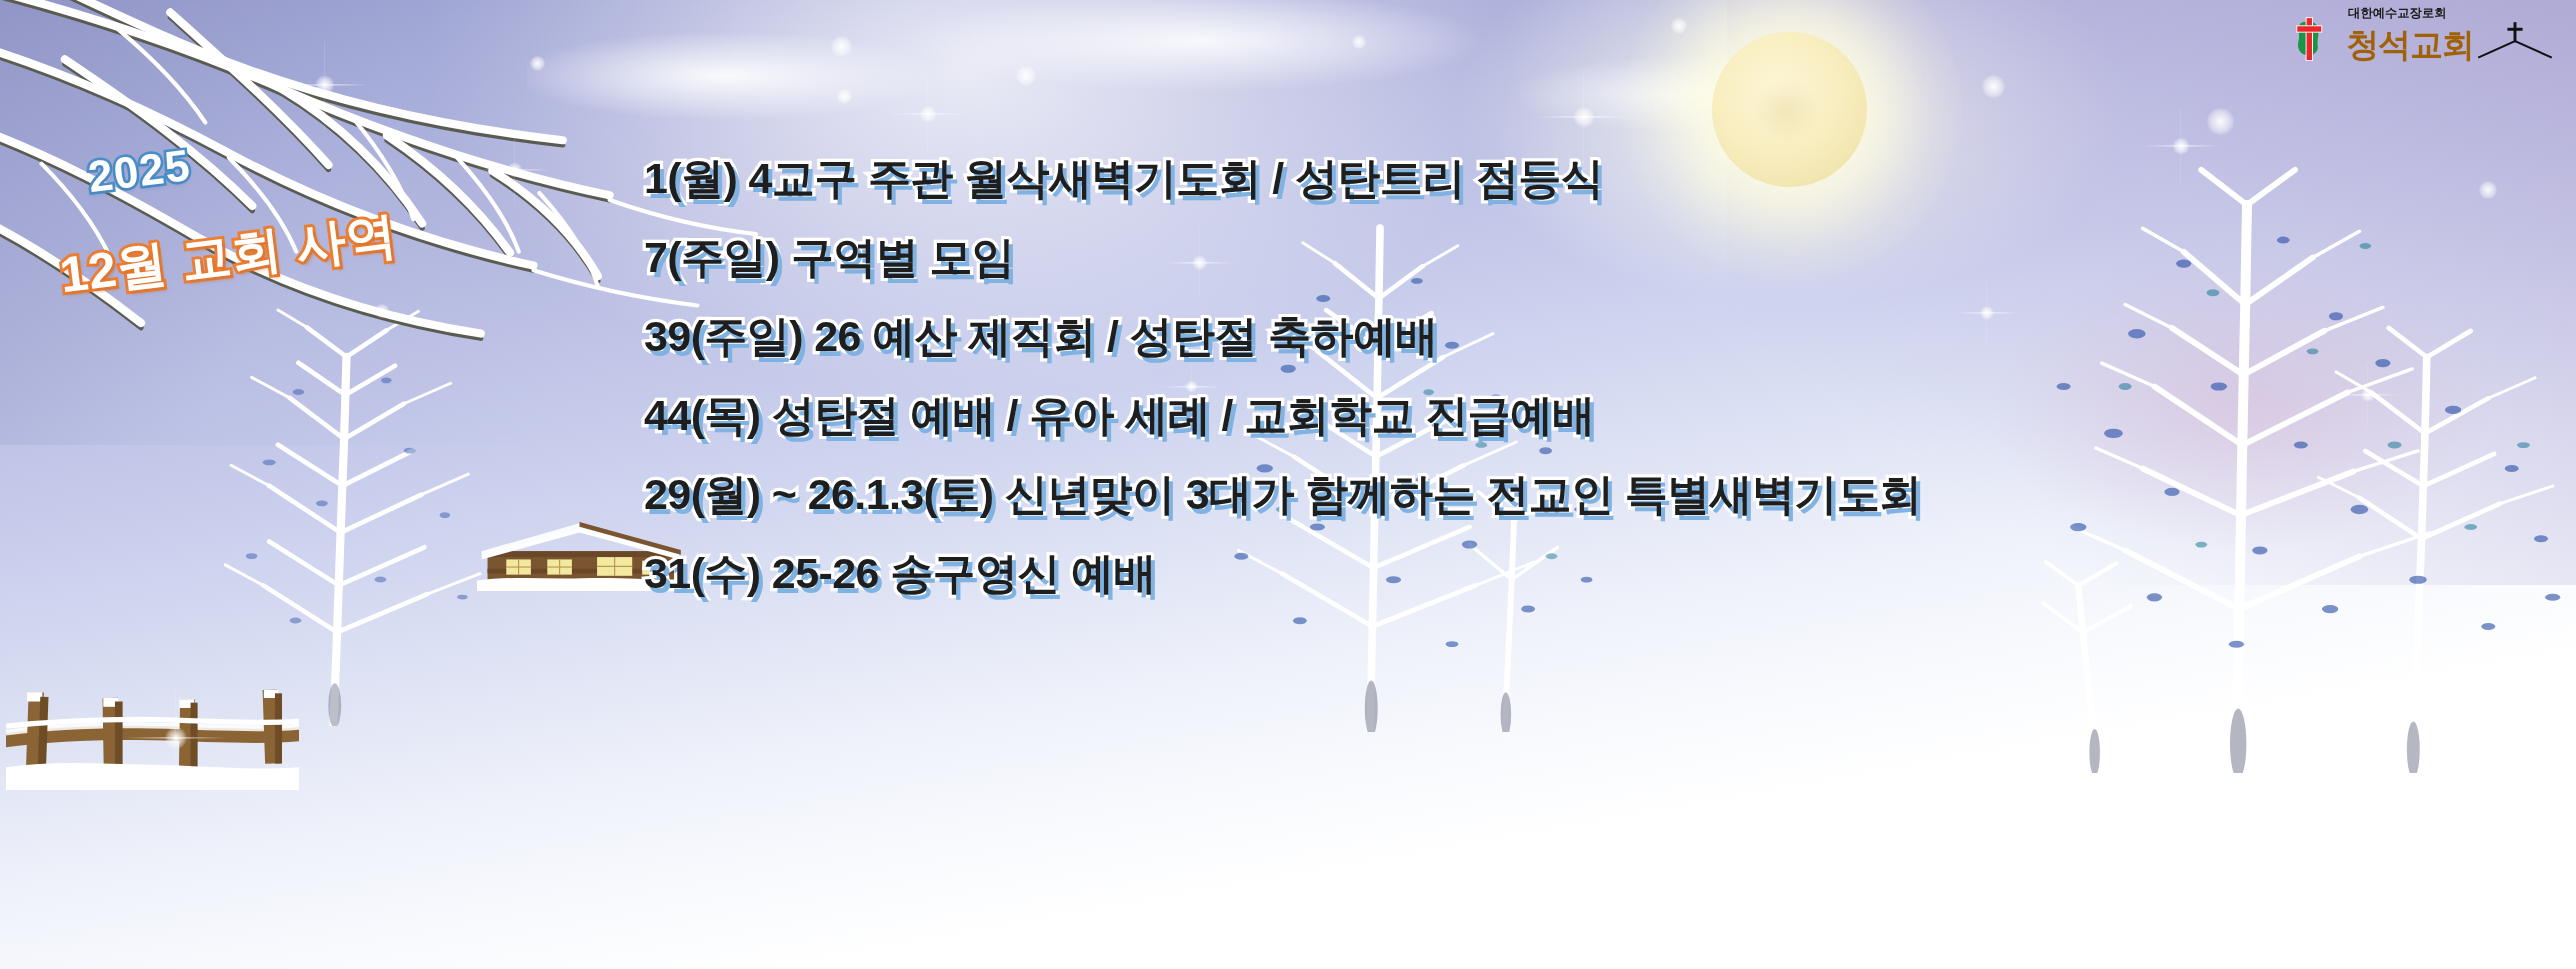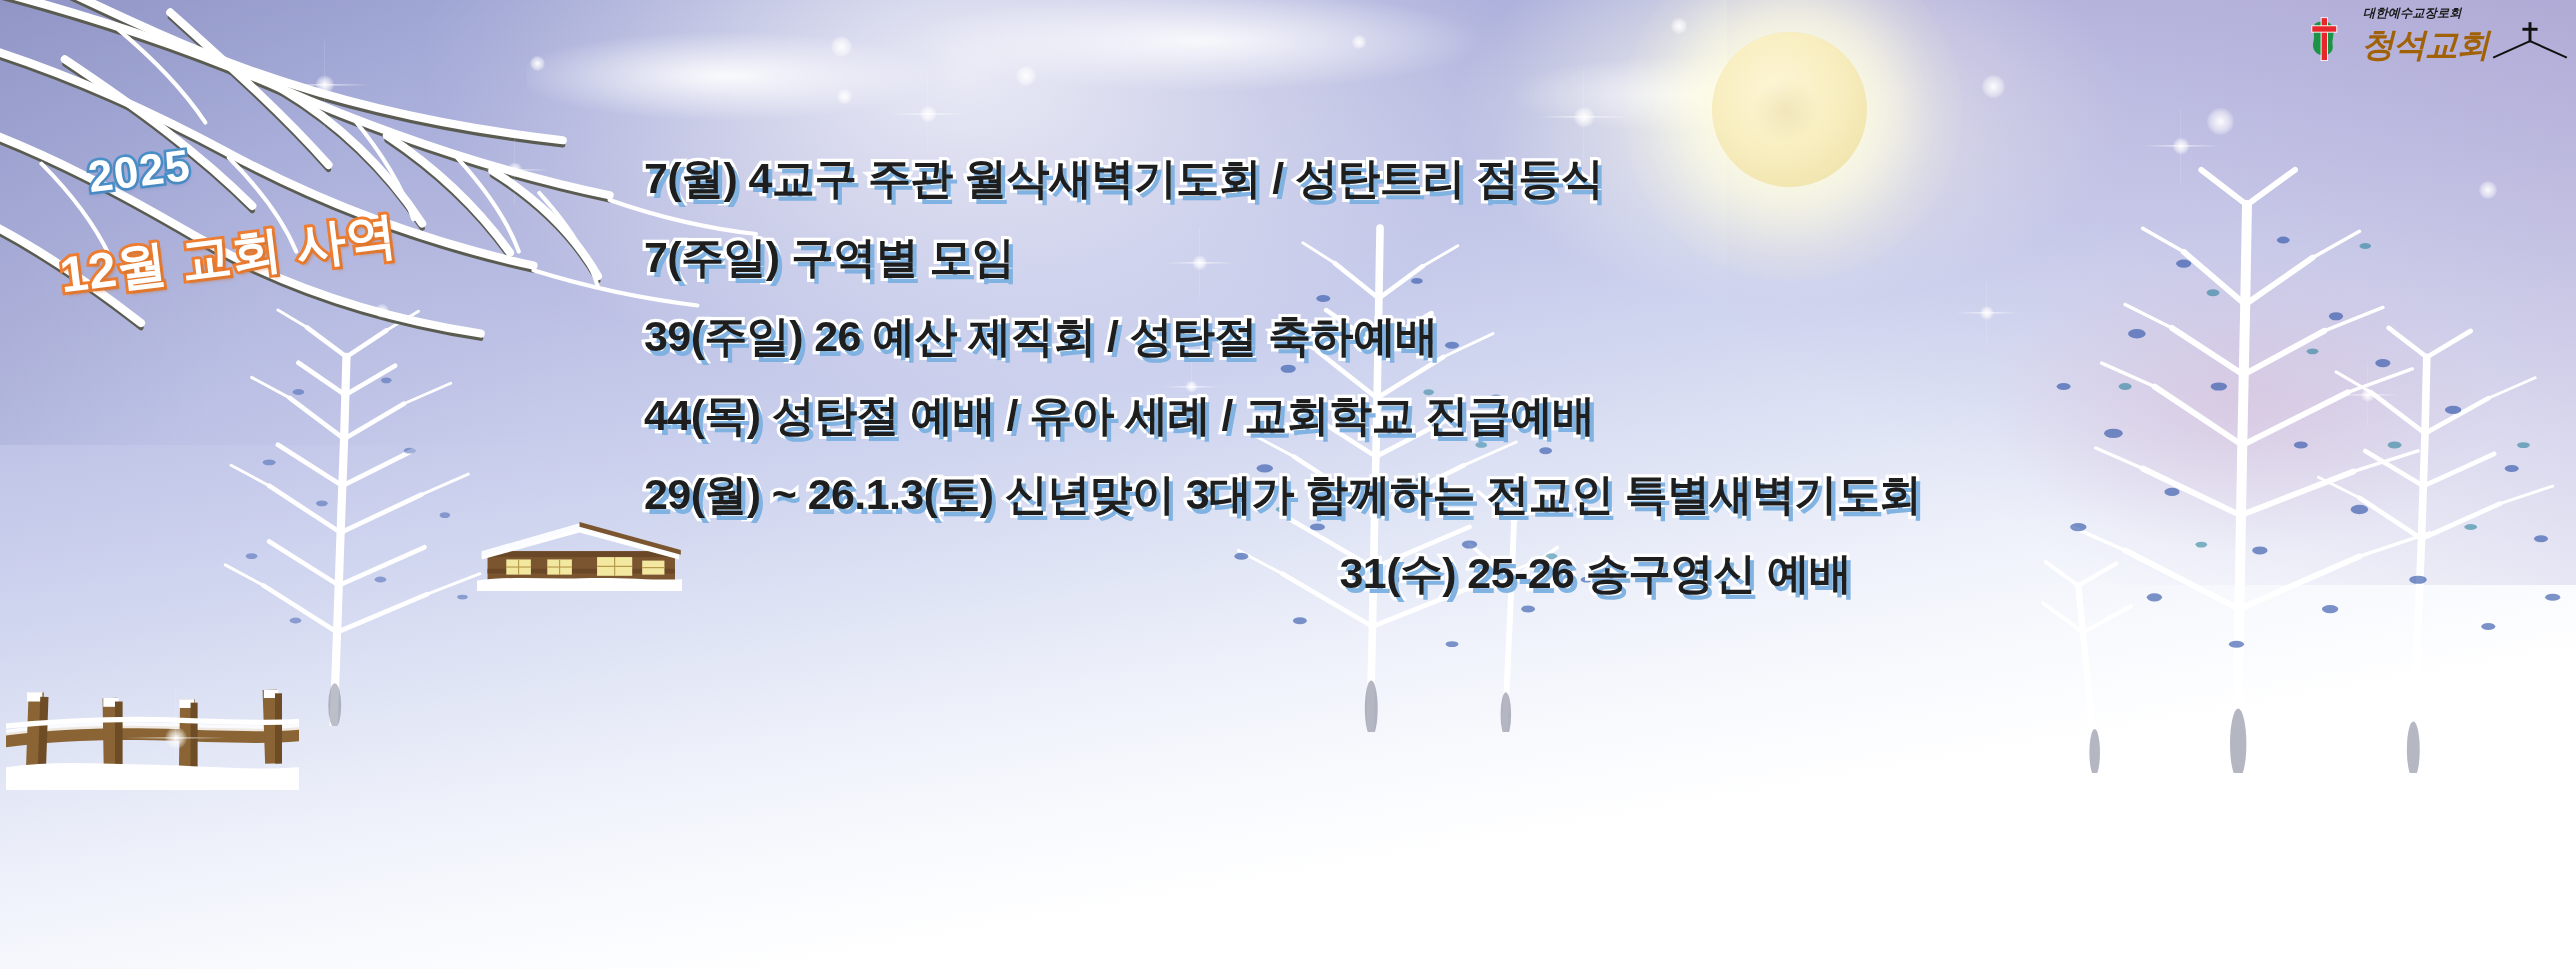--- a/index.html
+++ b/index.html
@@ -126,26 +126,26 @@
   .sched-line{
     font-size:43px;font-weight:bold;line-height:1;
     color:#1e1e1e;
     -webkit-text-stroke:6.4px #ffffff;
     paint-order:stroke fill;
     text-shadow:4.1px 5.3px 0 rgba(122,175,224,.95);
     white-space:nowrap;
     margin:0 0 36px 0;
     letter-spacing:-0.6px;
   }
-  .sched-line:last-child{margin-bottom:0;text-align:center;}
+  .sched-line:last-child{margin-bottom:0;}
 
   
   .logo{
-    position:absolute;right:8px;top:7px;
-    display:flex;align-items:flex-end;gap:19px;font-style:italic;
+    position:absolute;right:23px;top:7px;
+    display:flex;align-items:flex-end;gap:19px;
   }
   .logo-mark{width:36px;height:53px;flex:none;}
   .logo-mark svg{width:100%;height:100%;}
   .logo-text{display:flex;flex-direction:column;line-height:1;}
   .logo-denom{
     font-size:12.3px;font-weight:bold;color:#1a1a1a;letter-spacing:0px;
     margin:0 0 1.8px 1.8px;white-space:nowrap;
   }
   .logo-row{display:flex;align-items:flex-end;gap:3.5px;}
   .logo-name{
@@ -454,21 +454,21 @@
   <div class="dot" style="left:2207px;top:108px;width:27px;height:27px;"></div>
   <div class="dot" style="left:2479px;top:181px;width:17.6px;height:17.6px;"></div>
   <div class="dot" style="left:530px;top:56px;width:15px;height:15px;"></div>
   <div class="dot" style="left:375px;top:304px;width:14px;height:14px;"></div>
   <div class="dot" style="left:1352px;top:35px;width:14px;height:14px;"></div>
 
   <div class="title-year">2025</div>
   <div class="title-sub">12월 교회 사역</div>
 
   <div class="schedule">
-    <div class="sched-line">7(월) 4교구 주관 월삭새벽기도회 / 성탄트리 점등식</div>
+    <div class="sched-line">1(월) 4교구 주관 월삭새벽기도회 / 성탄트리 점등식</div>
     <div class="sched-line">7(주일) 구역별 모임</div>
     <div class="sched-line">39(주일) 26 예산 제직회 / 성탄절 축하예배</div>
     <div class="sched-line">44(목) 성탄절 예배 / 유아 세례 / 교회학교 진급예배</div>
     <div class="sched-line">29(월) ~ 26.1.3(토) 신년맞이 3대가 함께하는 전교인 특별새벽기도회</div>
     <div class="sched-line">31(수) 25-26 송구영신 예배</div>
   </div>
 
   <div class="logo">
     <div class="logo-mark">
       <svg viewBox="0 0 62 90" preserveAspectRatio="xMidYMid meet">

